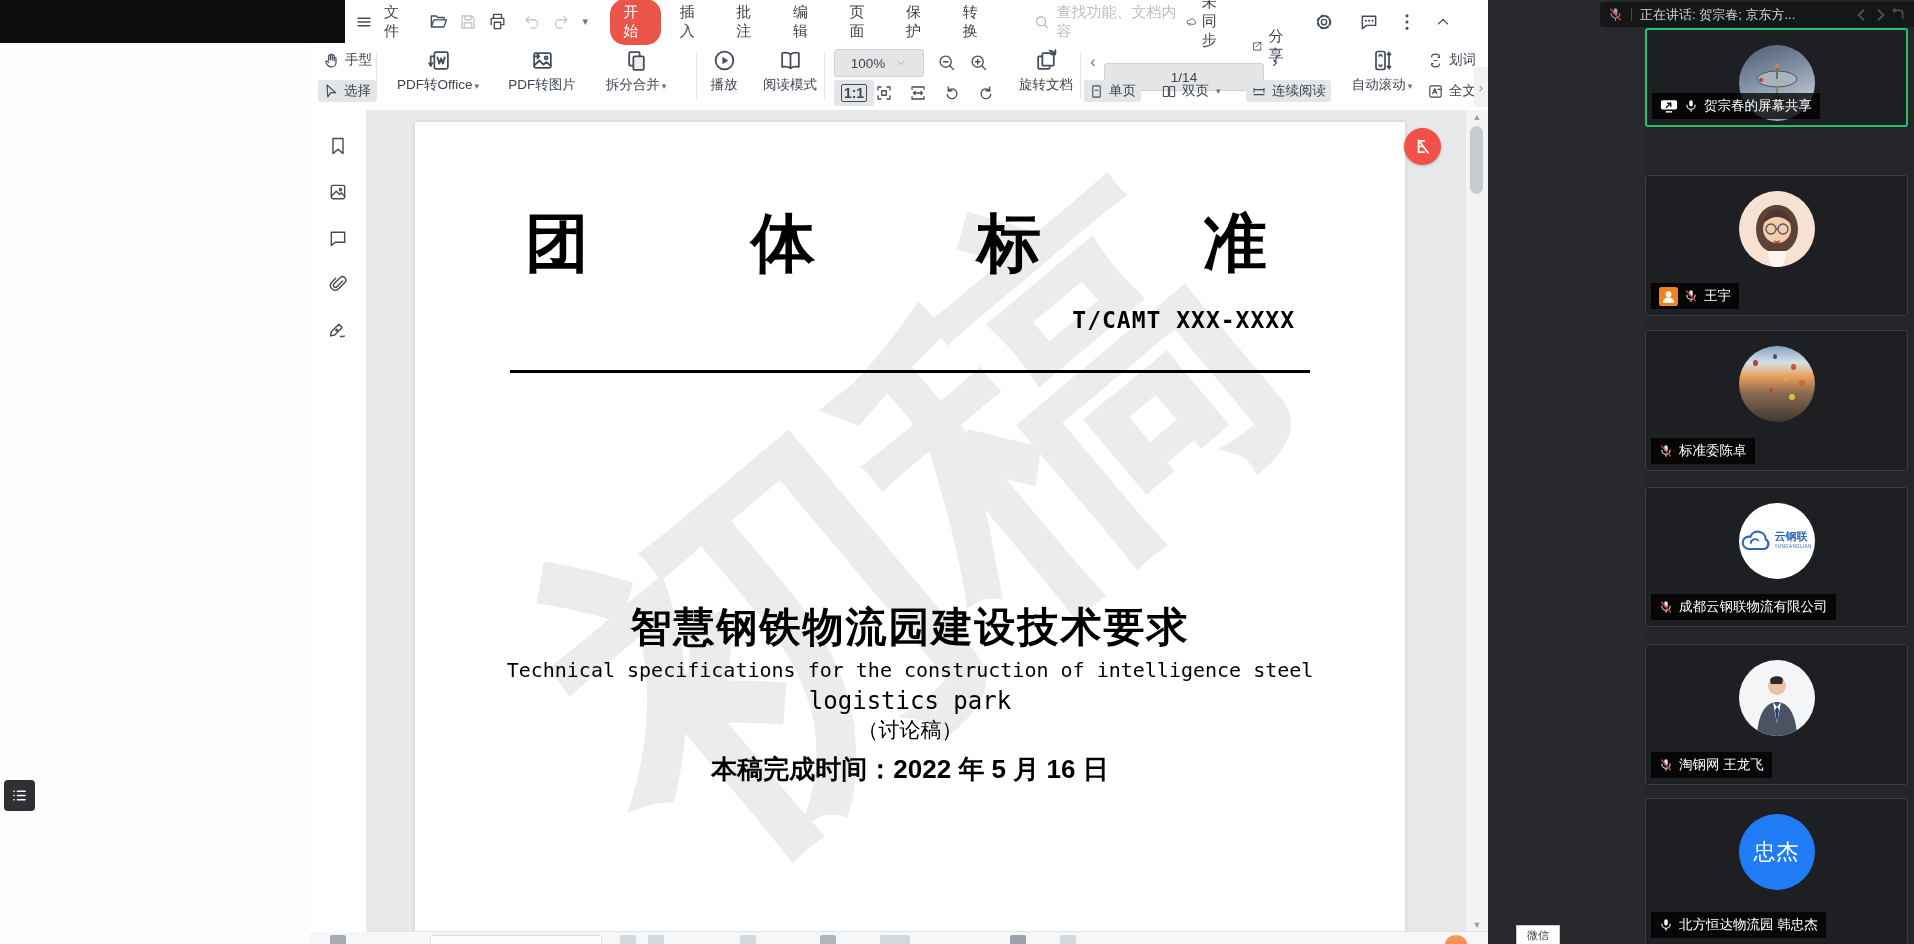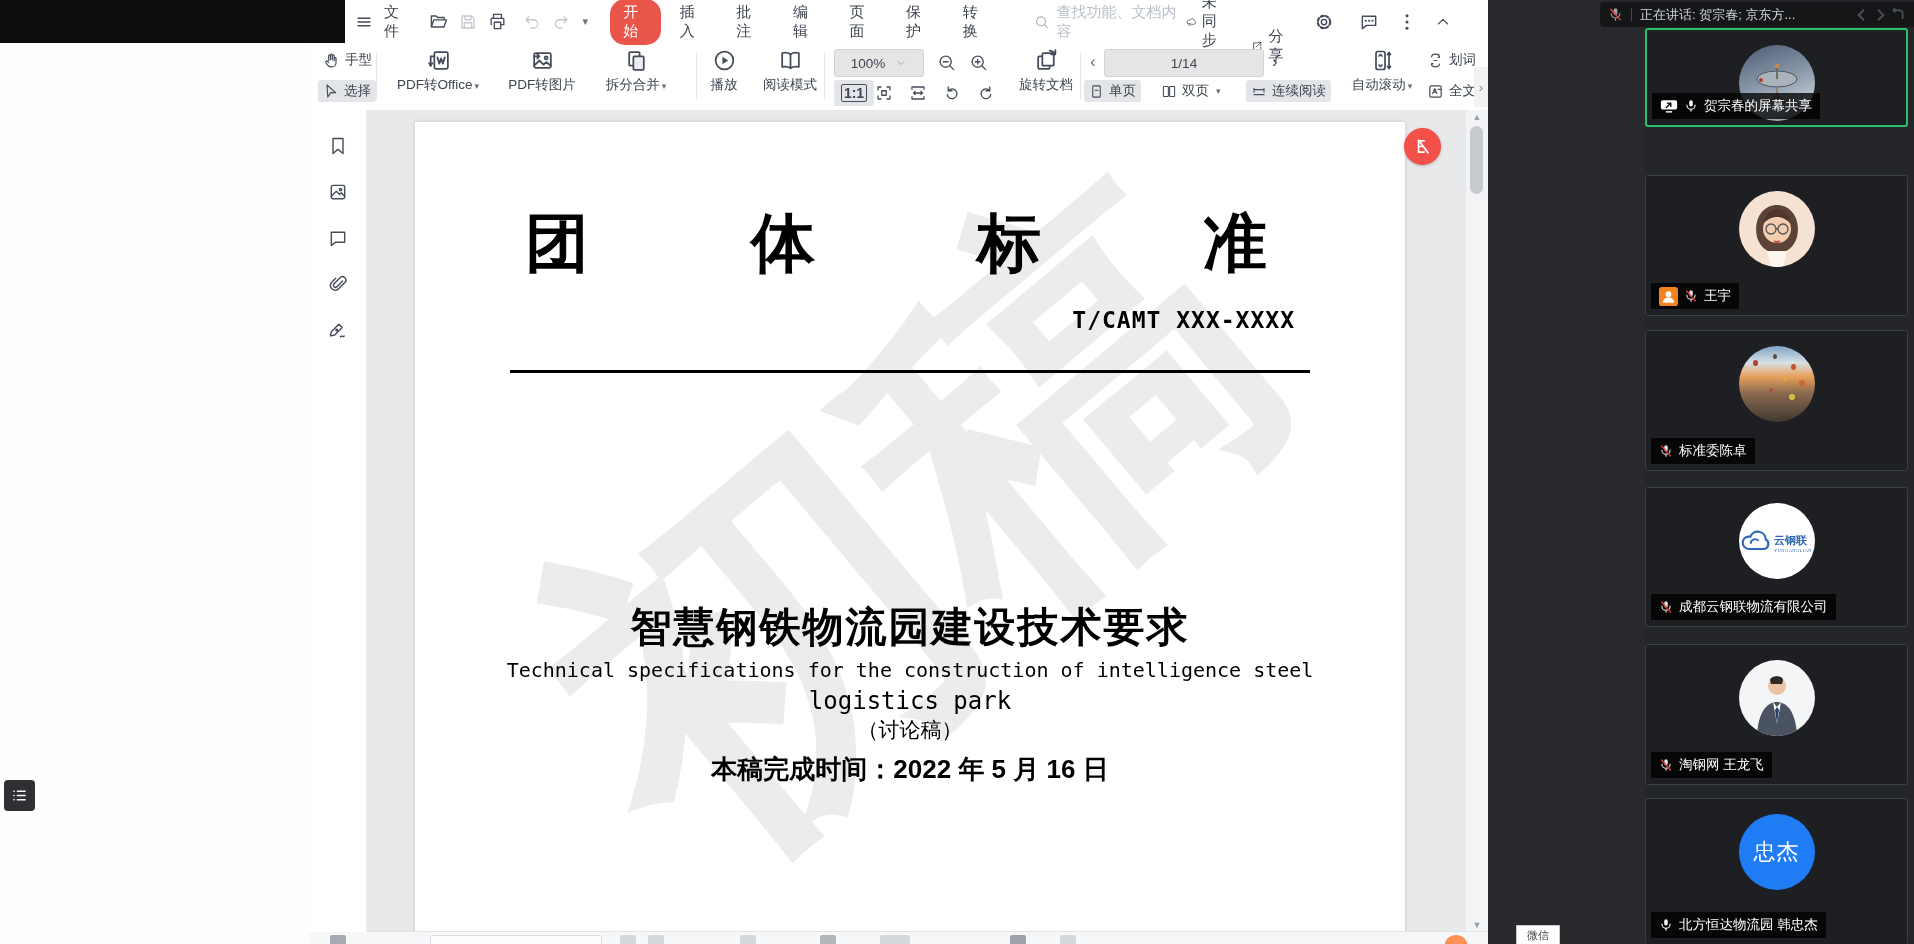--- a/index.html
+++ b/index.html
@@ -290,21 +290,21 @@
       <svg class="ic" width="25" height="25" viewBox="0 0 24 24">
         <rect x="4" y="8" width="11" height="12" rx="1"></rect>
           <rect x="8" y="5" width="11" height="12" rx="1" fill="#fff"></rect>
           <path d="M15 2.5c2.5.4 4.5 1.6 5.5 3.5M20.5 2v4h-4"></path>
         </svg>
       <span>旋转文档</span>
     </div>
     <div class="vsep" style="left:770px;"></div>
 
     <span class="mini" style="left:774px;top:6px;width:18px;color:#6a7078;font-size:16px;">‹</span>
-    <div class="mini inputbox" style="left:794px;top:6px;width:158px;">
+    <div class="mini inputbox" style="left:794px;top:20px;width:158px;">
       <span>1/14</span>
       </div>
     <span class="mini" style="left:956px;top:6px;width:18px;color:#3e4551;font-size:16px;">›</span>
 
     <div class="tool2 sel" style="left:774px;top:37px;">
       <svg class="ic" width="15" height="15" viewBox="0 0 24 24">
           <rect x="6" y="3" width="12" height="18" rx="1"></rect>
           <path d="M9.5 10h5"></path>
         </svg>
       <span>单页</span>
@@ -518,21 +518,21 @@
         <rect x="9" y="2" width="6" height="11" rx="3" fill="#e4e6e8"></rect>
           <path d="M5 10.5a7 7 0 0 0 14 0M12 17.5V21" stroke="#e4e6e8" stroke-width="1.9" fill="none" stroke-linecap="round"></path>
           <path d="M4.5 3.5 19.5 20.5" stroke="#e03a36" stroke-width="2.3" stroke-linecap="round"></path>
         </svg>
       <span>标准委陈卓</span>
     </div>
   </div>
 
   <div class="tile" style="top:487px;height:140px;">
     <div class="avatar" style="background:#fff;">
-      <div style="display:flex;align-items:flex-end;gap:3px;font-family:Liberation Serif, serif;">
+      <div style="display:flex;align-items:flex-start;gap:3px;">
         <svg width="30" height="24" viewBox="0 0 34 26">
           <path d="M9 22a7 7 0 1 1 1.6-13.8A9 9 0 0 1 28 11a6 6 0 0 1-1.5 11z" fill="none" stroke="#2d66b5" stroke-width="2.4"></path>
           <path d="M11 16a5 5 0 0 1 9-3" fill="none" stroke="#2d66b5" stroke-width="2"></path>
           </svg>
         <div style="text-align:left;">
           <div style="font-size:11px;font-weight:bold;color:#2d66b5;">云钢联</div>
           <div style="font-size:4.5px;color:#2d66b5;letter-spacing:.4px;">YUNGANGLIAN</div>
         </div>
       </div>
     </div>

